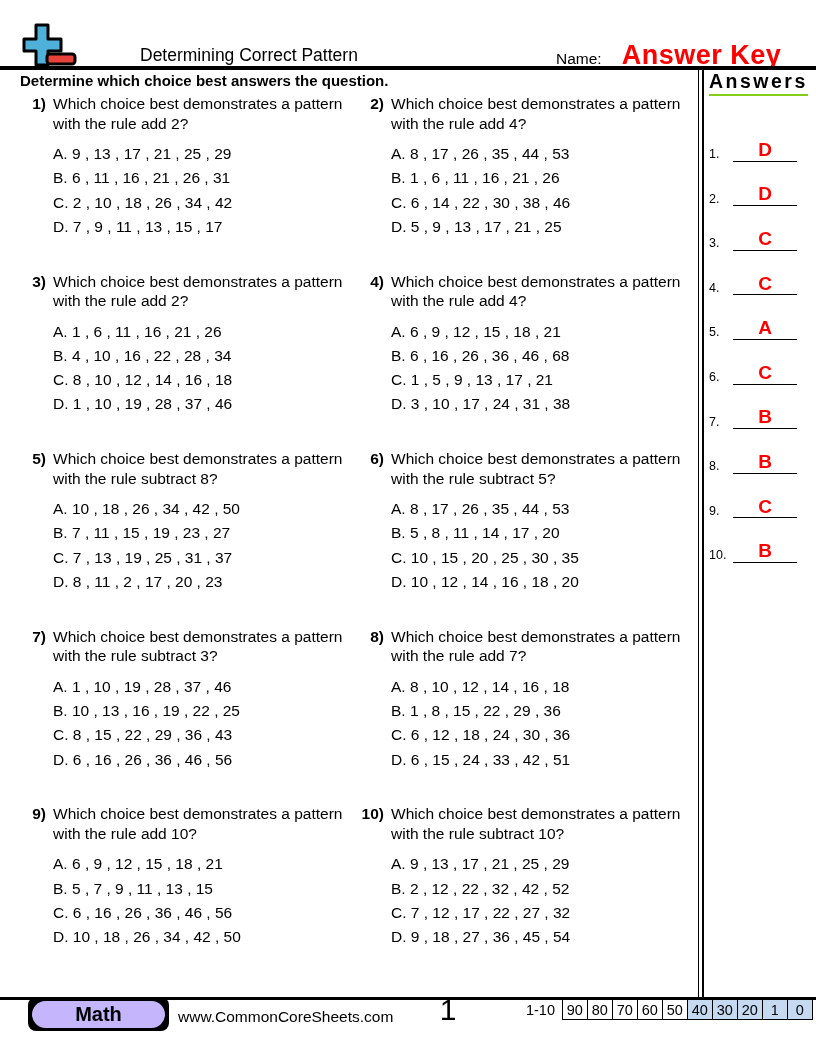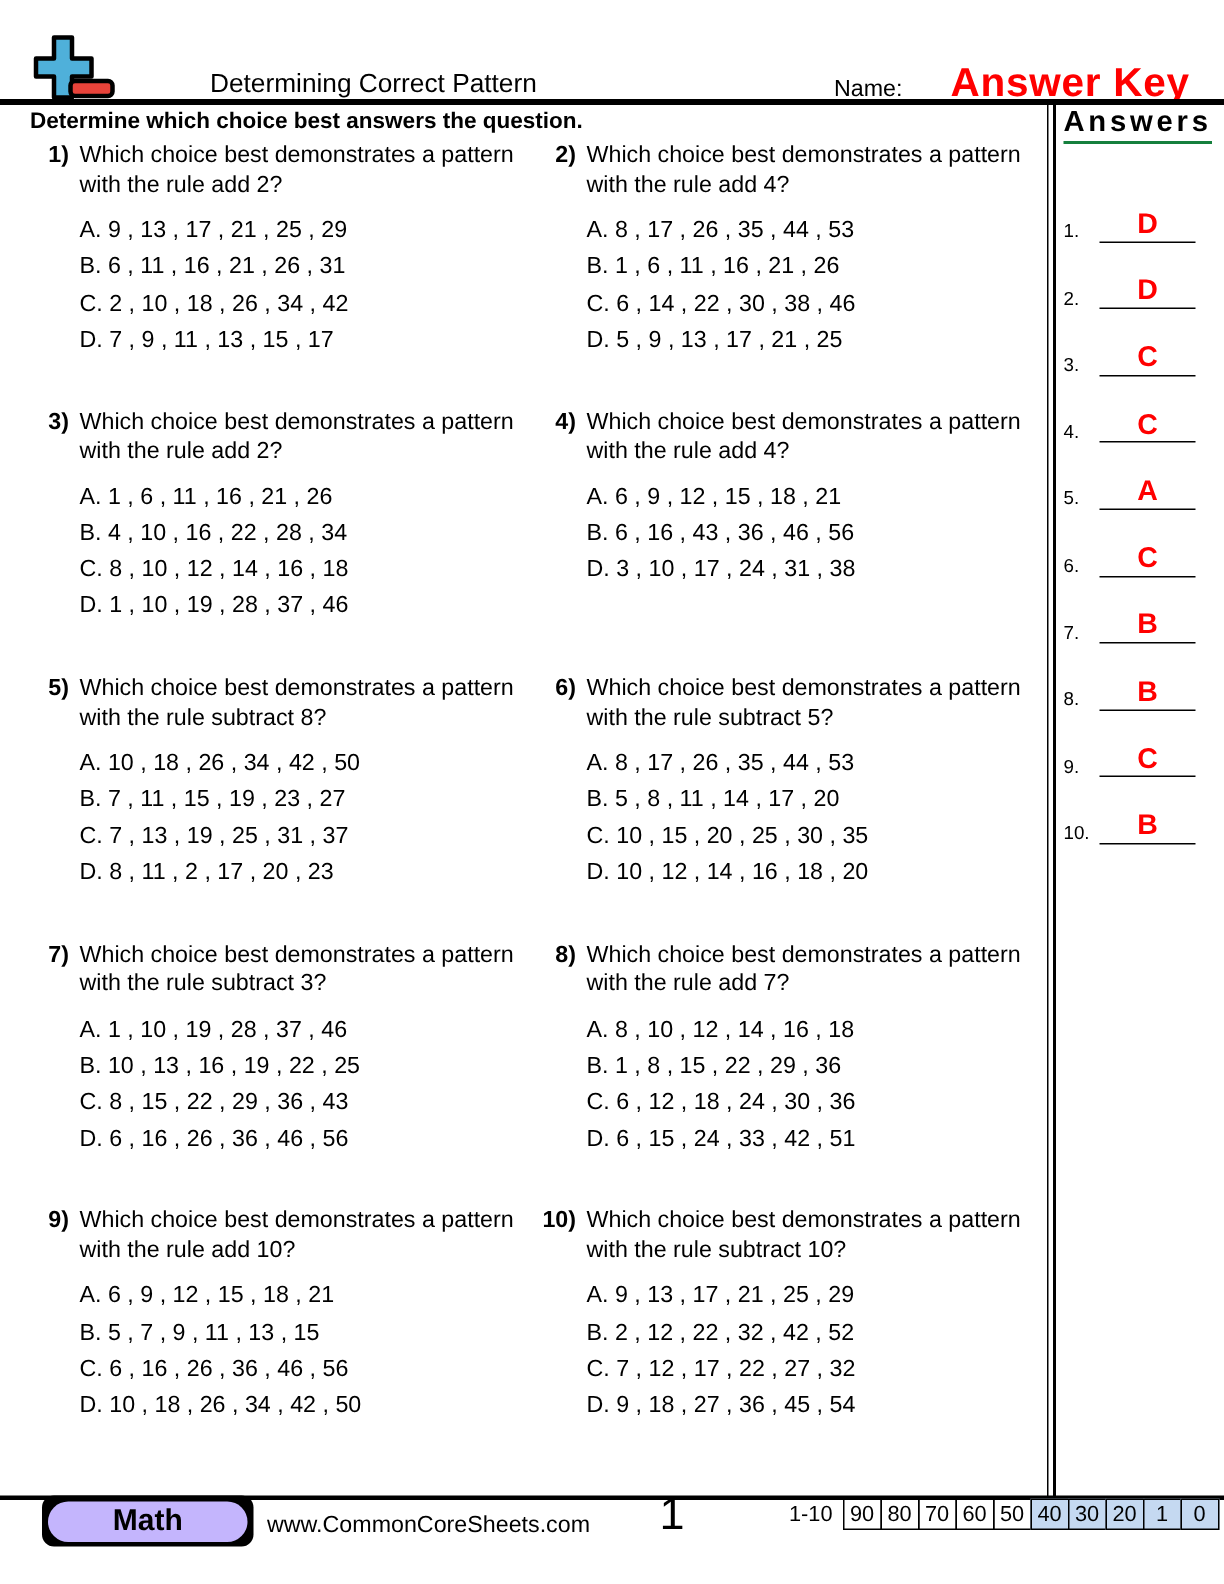--- a/index.html
+++ b/index.html
@@ -16,21 +16,21 @@
     overflow:hidden;
   }
   
   .logo { position:absolute; left:22px; top:23px; }
   .title {
     position:absolute; left:140px; top:45px; width:380px;
     font-size:17.5px;
   }
   .name-row {
     position:absolute; left:556px; top:40px; display:flex;
-    align-items:baseline; gap:32px;
+    align-items:baseline; gap:20px;
   }
   .name-label { font-size:15.5px; }
   .answer-key { font-size:27px; font-weight:bold; color:var(--accent-red); letter-spacing:0.5px; }
   .header-rule { position:absolute; left:0; top:66px; width:816px; height:4px; background:#000; }
   .instruction { position:absolute; left:20px; top:72px; font-size:15px; font-weight:bold; }
   
   .questions {
     position:absolute; left:20px; top:94px; width:678px;
     display:grid; grid-template-columns:338px 338px; grid-auto-rows:177.6px;
   }
@@ -42,21 +42,21 @@
   
   .answers-panel {
     position:absolute; left:698px; top:68px; width:118px; height:930px;
     border-left:1px solid #000;
   }
   .answers-inner-line { position:absolute; left:3px; top:0; bottom:0; border-left:2.5px solid #000; }
   .answers-content { position:absolute; left:8px; top:0; right:0; }
   .answers-title {
     display:inline-block; margin-top:2px; margin-left:2px;
     font-size:19.5px; font-weight:bold; letter-spacing:2.5px;
-    border-bottom:2px solid #15803d; padding-bottom:1px;
+    border-bottom:2px solid #84cc16; padding-bottom:1px;
   }
   .answers-list { margin-top:21px; margin-left:2px; }
   .ans-item { height:44.6px; display:flex; align-items:flex-end; }
   .ans-num { flex:none; width:24px; font-size:12.5px; line-height:1; padding-bottom:1px; }
   .ans-blank {
     width:64px; text-align:center; border-bottom:1.8px solid #000;
     font-size:19px; font-weight:bold; color:var(--accent-red); line-height:1.15;
   }
   
   .footer-rule { position:absolute; left:0; top:997px; width:816px; height:2.5px; background:#000; }
@@ -134,21 +134,22 @@
             <div class="choice">D. 1 , 10 , 19 , 28 , 37 , 46</div>
           </div>
         </div>
       </div>
       <div class="q">
         <div class="q-num">4)</div>
         <div class="q-body">
           <div class="q-text">Which choice best demonstrates a pattern with the rule add 4?</div>
           <div class="q-choices">
             <div class="choice">A. 6 , 9 , 12 , 15 , 18 , 21</div>
-            <div class="choice">B. 6 , 16 , 43 , 36 , 46 , 56</div>
+            <div class="choice">B. 6 , 16 , 26 , 36 , 46 , 68</div>
+            <div class="choice">C. 1 , 5 , 9 , 13 , 17 , 21</div>
             <div class="choice">D. 3 , 10 , 17 , 24 , 31 , 38</div>
           </div>
         </div>
       </div>
       <div class="q">
         <div class="q-num">5)</div>
         <div class="q-body">
           <div class="q-text">Which choice best demonstrates a pattern with the rule subtract 8?</div>
           <div class="q-choices">
             <div class="choice">A. 10 , 18 , 26 , 34 , 42 , 50</div>

